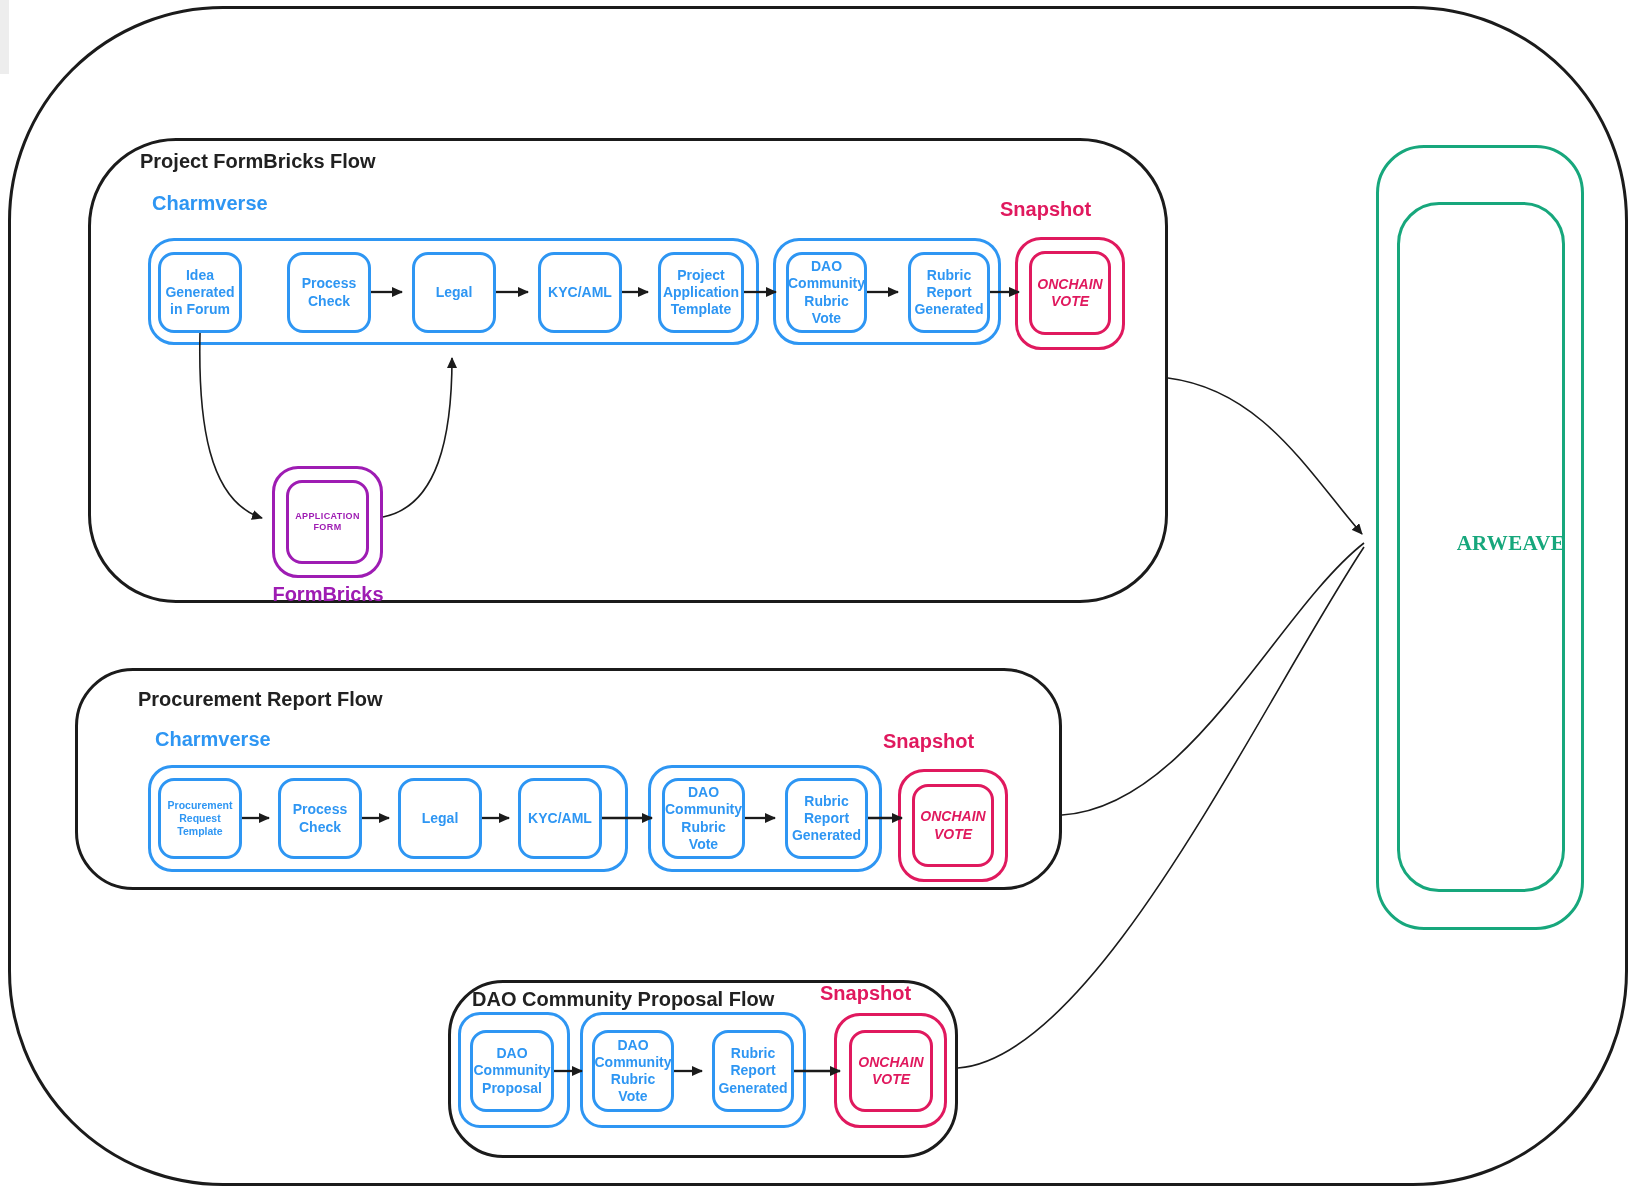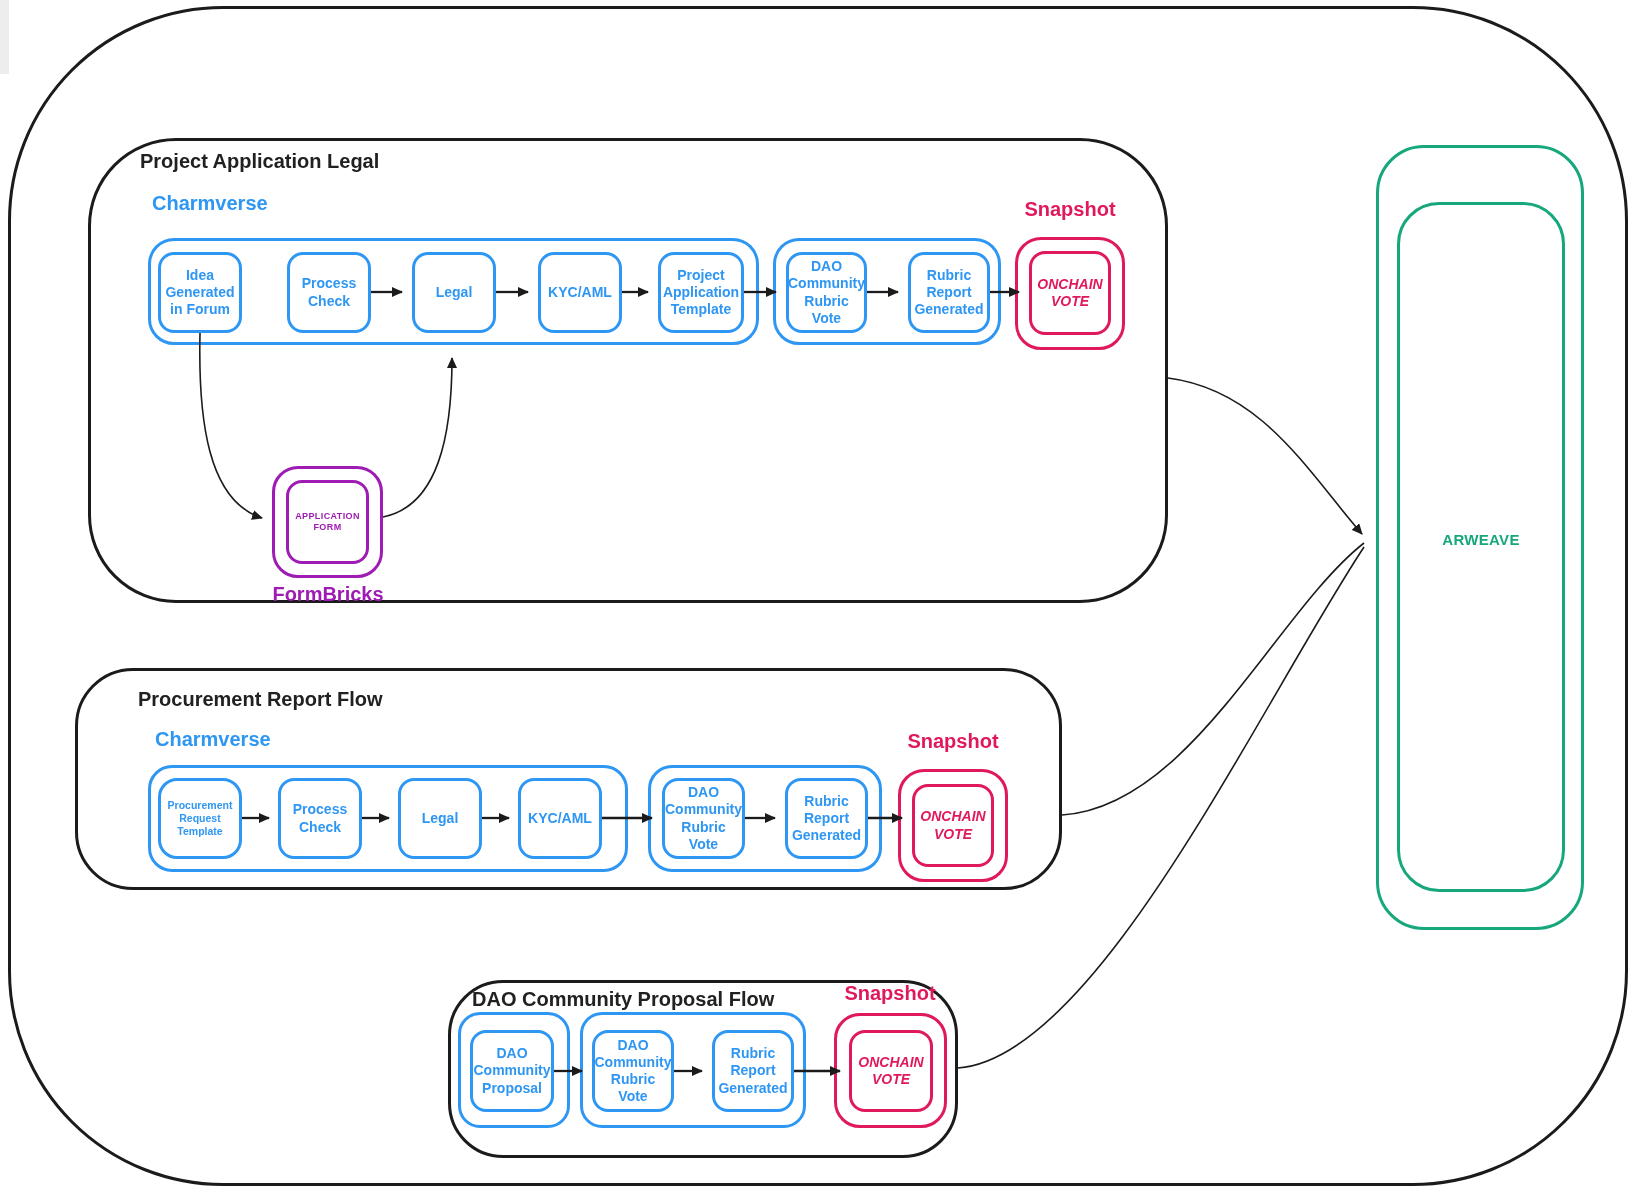--- a/index.html
+++ b/index.html
@@ -13,32 +13,32 @@
   }
   .abs{position:absolute;box-sizing:border-box;}
   .layer{position:absolute;left:0;top:0;width:100%;height:100%;}
   .frame{border:3px solid var(--ink);background:transparent;}
   .group{border:3px solid var(--blue);border-radius:26px;background:transparent;}
   .node{
     border:3px solid var(--blue);border-radius:16px;color:var(--blue);
     display:flex;align-items:center;justify-content:center;text-align:center;
     font-weight:bold;font-size:14px;line-height:1.22;padding:2px;background:transparent;
   }
-  .node.sm{font-size:10.5px;border-radius:19px;}
+  .node.sm{font-size:10.5px;}
   .node.xs{font-size:9px;letter-spacing:.4px;}
   .pink-outer{border:3px solid var(--pink);border-radius:26px;background:transparent;}
   .pink-node{border-color:var(--pink);color:var(--pink);font-style:italic;}
   .purple-outer{border:3px solid var(--purple);border-radius:26px;background:transparent;}
   .purple-node{border-color:var(--purple);color:var(--purple);}
   .flow-title{font-weight:bold;font-size:20px;color:var(--text);white-space:nowrap;}
   .brand{font-weight:bold;font-size:20px;white-space:nowrap;}
   .brand.blue{color:var(--blue);}
-  .brand.pink{color:var(--pink);text-align:center;}
+  .brand.pink{color:var(--pink);}
   .brand.purple{color:var(--purple);text-align:center;}
-  .brand.teal{color:var(--teal);text-align:center;font-size:15px;letter-spacing:.3px;}
+  .brand.teal{color:var(--teal);text-align:right;font-size:21px;letter-spacing:.3px;font-family:Liberation Serif, serif;}
   .teal-frame{border:3px solid var(--teal);background:transparent;}
   .edge-artifact{background:#ededed;}
   svg.connectors{position:absolute;left:0;top:0;pointer-events:none;}
   svg .wire{fill:none;stroke:var(--ink);stroke-width:1.6px;}
   svg .arrow{fill:none;stroke:var(--ink);stroke-width:2.3px;}
 </style>
 </head>
 <body>
 
 <div class="canvas">
@@ -48,21 +48,21 @@
   <div class="abs frame" style="left:8;top:6;left:8px;top:6px;width:1620px;height:1180px;border-radius:215px;"></div>
 
   <div class="layer">
     <div class="abs teal-frame" style="left:1376px;top:145px;width:208px;height:785px;border-radius:48px;"></div>
     <div class="abs teal-frame" style="left:1397px;top:202px;width:168px;height:690px;border-radius:42px;"></div>
     <div class="abs brand teal" style="left:1397px;top:531px;width:168px;">ARWEAVE</div>
   </div>
 
   <div class="layer">
     <div class="abs frame" style="left:88px;top:138px;width:1080px;height:465px;border-radius:88px;"></div>
-    <div class="abs flow-title" style="left:140px;top:150px;">Project Application Legal</div>
+    <div class="abs flow-title" style="left:140px;top:150px;">Project FormBricks Flow</div>
     <div class="abs brand blue" style="left:152px;top:192px;">Charmverse</div>
 
     <div class="abs group" style="left:148px;top:238px;width:611px;height:107px;"></div>
     <div class="abs node" style="left:158px;top:252px;width:84px;height:81px;">Idea Generated in Forum</div>
     <div class="abs node" style="left:287px;top:252px;width:84px;height:81px;">Process Check</div>
     <div class="abs node" style="left:412px;top:252px;width:84px;height:81px;">Legal</div>
     <div class="abs node" style="left:538px;top:252px;width:84px;height:81px;">KYC/AML</div>
     <div class="abs node" style="left:658px;top:252px;width:86px;height:81px;">Project Application Template</div>
 
     <div class="abs group" style="left:773px;top:238px;width:228px;height:107px;"></div>

